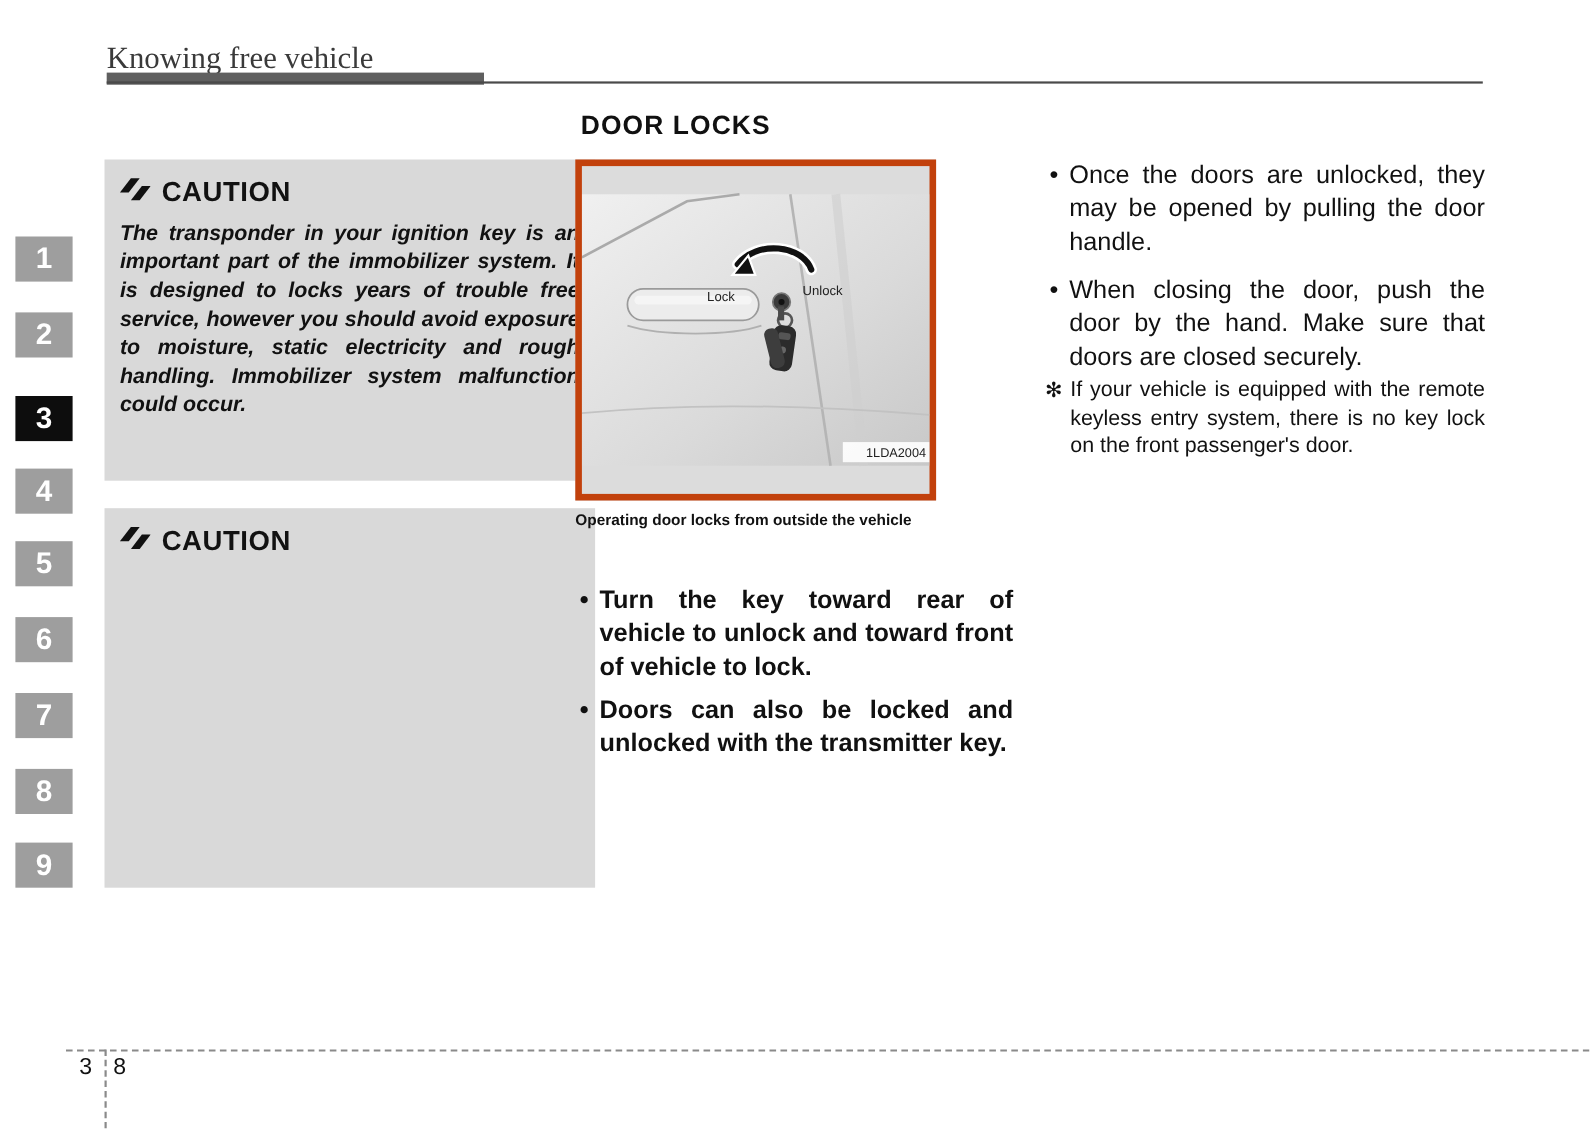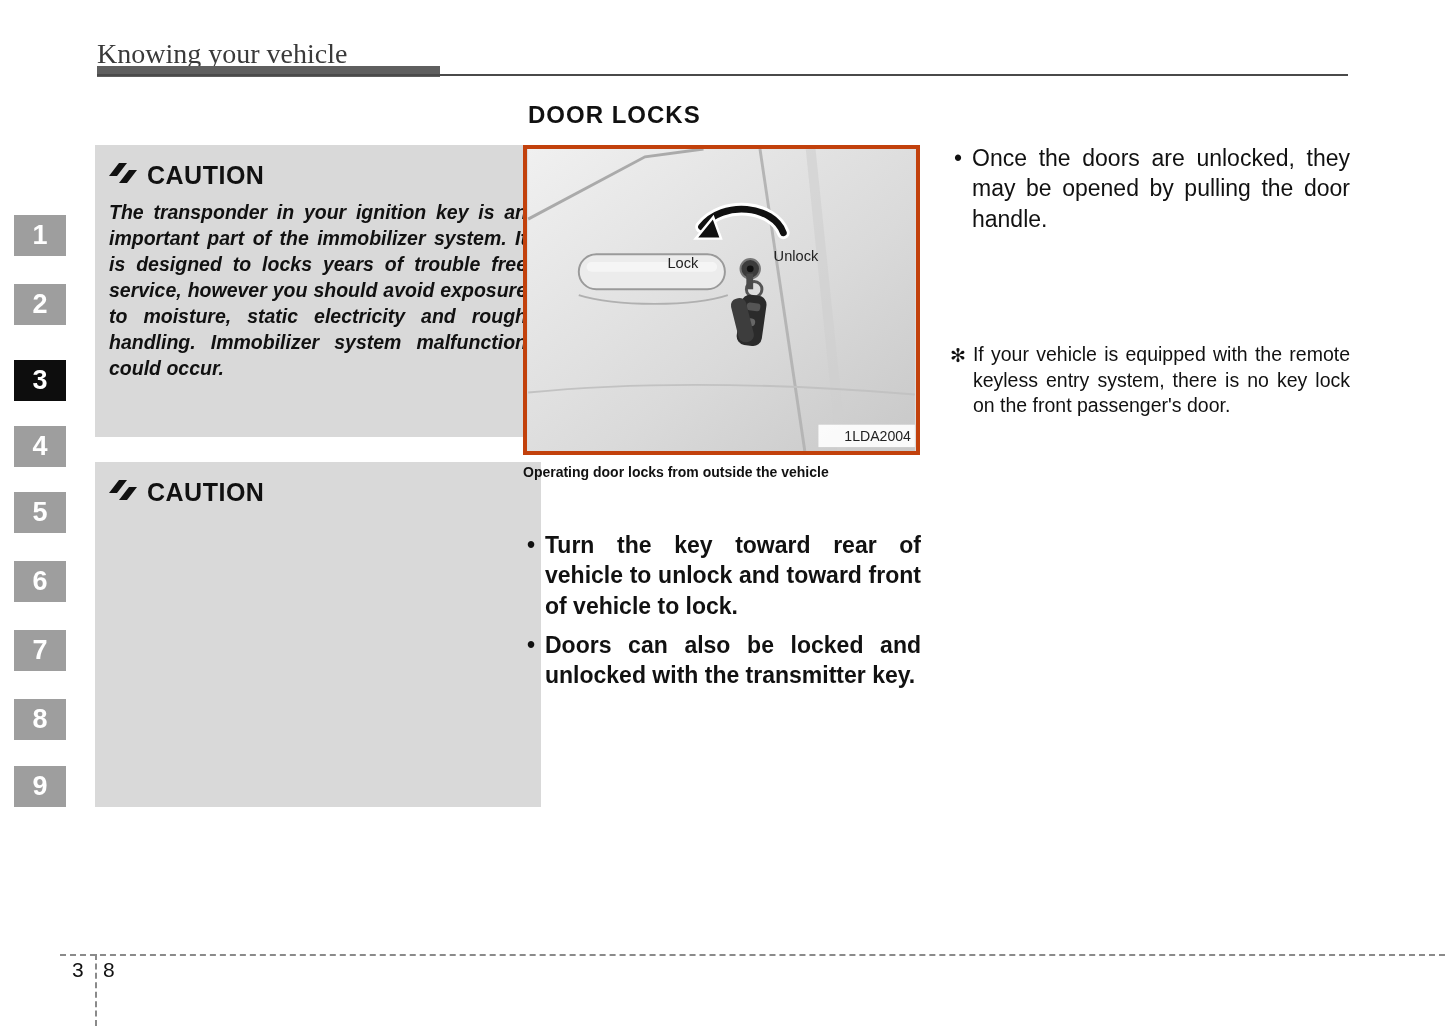--- a/index.html
+++ b/index.html
@@ -26,22 +26,22 @@
     padding:16px 14px 18px 14px;box-sizing:border-box;
   }
   #caution1{top:145px;height:292px;}
   #caution2{top:462px;height:345px;}
   .caution-title{display:flex;align-items:center;gap:10px;font-weight:bold;font-size:25px;letter-spacing:.5px;margin-bottom:10px;}
   .caution-body{font-size:19.5px;font-weight:bold;font-style:italic;text-align:justify;line-height:1.33;}
   .caution-body p{margin:0;}
   
   .door-title{position:absolute;left:528px;top:101px;width:397px;font-weight:bold;font-size:24px;letter-spacing:1px;}
   .figure{
-    position:absolute;left:523px;top:145px;width:397px;height:310px;
-    border:4px solid #c2410c;box-sizing:border-box;background:#dcdcdc;
+    position:absolute;left:523px;top:145px;width:328px;height:310px;
+    border:6px solid #c2410c;box-sizing:border-box;background:#dcdcdc;
   }
   .figure svg{display:block;width:100%;height:100%;}
   .section-heading{
     position:absolute;left:523px;top:464px;width:400px;
     font-weight:bold;font-size:14px;line-height:1.28;
   }
   .bullet-list{position:absolute;margin:0;padding:0;list-style:none;}
   #mid-bullets{left:523px;top:530px;width:398px;font-weight:bold;}
   #right-bullets{left:950px;top:143px;width:400px;}
   .bullet-list li{
@@ -61,21 +61,21 @@
   .footer-dash{position:absolute;left:60px;right:0;top:954px;border-top:2px dashed #8a8a8a;}
   .footer-vline{position:absolute;left:95px;top:954px;height:72px;border-left:2px dashed #8a8a8a;}
   .pg-left{position:absolute;left:72px;top:958px;font-size:21px;}
   .pg-right{position:absolute;left:103px;top:958px;font-size:21px;}
   .fig-label{font-size:15px;fill:#222;font-family:"Liberation Sans",sans-serif;}
   .fig-code{font-size:14.5px;fill:#222;font-family:"Liberation Sans",sans-serif;}
 </style>
 </head>
 <body>
 
-<div class="page-header">Knowing your vehicle</div>
+<div class="page-header">Knowing free vehicle</div>
 <div class="header-bar"></div>
 <div class="header-rule"></div>
 
 <div class="tab" style="top:215px">1</div>
 <div class="tab" style="top:284px">2</div>
 <div class="tab active" style="top:360px">3</div>
 <div class="tab" style="top:426px">4</div>
 <div class="tab" style="top:492px">5</div>
 <div class="tab" style="top:561px">6</div>
 <div class="tab" style="top:630px">7</div>
@@ -159,20 +159,21 @@
 
 <div class="section-heading">Operating door locks from outside the vehicle</div>
 
 <ul class="bullet-list" id="mid-bullets">
   <li>Turn the key toward rear of vehicle to unlock and toward front of vehicle to lock.</li>
   <li>Doors can also be locked and unlocked with the transmitter key.</li>
 </ul>
 
 <ul class="bullet-list" id="right-bullets">
   <li>Once the doors are unlocked, they may be opened by pulling the door handle.</li>
+  <li>When closing the door, push the door by the hand. Make sure that doors are closed securely.</li>
 </ul>
 
 <div class="note">
   <span class="sym">✻</span>
   <span class="txt">If your vehicle is equipped with the remote keyless entry system, there is no key lock on the front passenger's door.</span>
 </div>
 
 <div class="footer-dash"></div>
 <div class="footer-vline"></div>
 <div class="pg-left">3</div>

